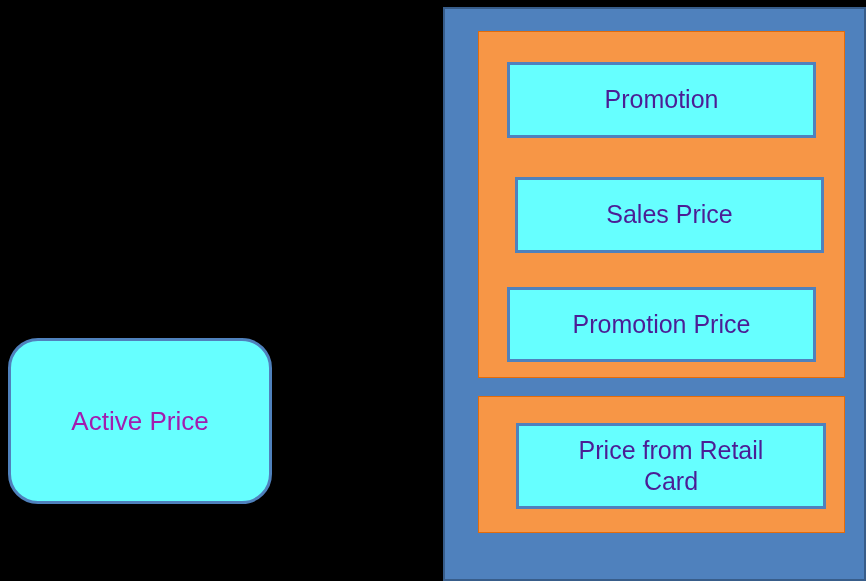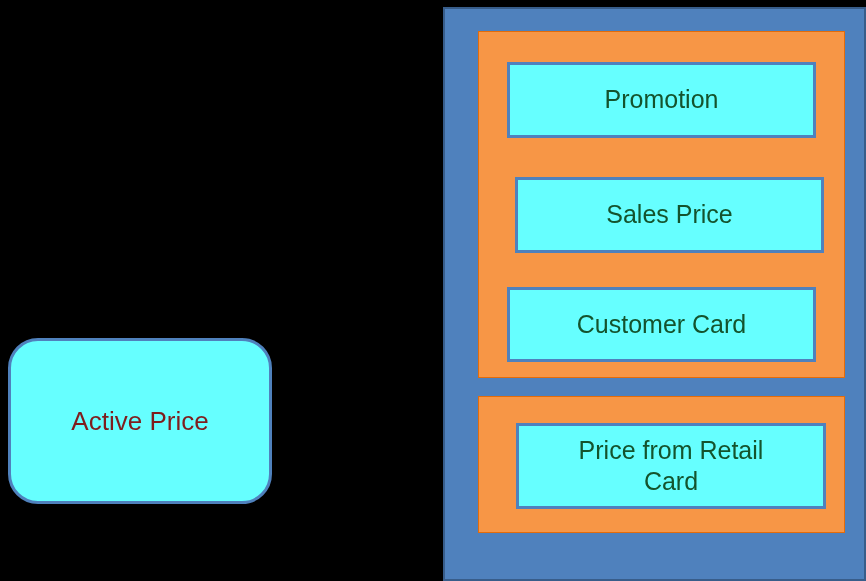--- a/index.html
+++ b/index.html
@@ -50,21 +50,21 @@
   
   .cyan-box {
     position: absolute;
     background: #66FFFF;
     border: 3px solid #4F81BD;
     box-sizing: border-box;
     display: flex;
     align-items: center;
     justify-content: center;
     text-align: center;
-    color: #14532d;
+    color: #4c1d95;
     font-size: 25px;
     line-height: 1.25;
   }
   .cyan-box.promotion {
     left: 28px;
     top: 30px;
     width: 309px;
     height: 76px;
   }
   .cyan-box.sales-price {
@@ -94,21 +94,21 @@
     top: 338px;
     width: 264px;
     height: 166px;
     background: #66FFFF;
     border: 3px solid #4F81BD;
     border-radius: 30px;
     box-sizing: border-box;
     display: flex;
     align-items: center;
     justify-content: center;
-    color: #7f1d1d;
+    color: #a21caf;
     font-size: 26px;
   }
 
   
   .connector-tick {
     position: absolute;
     left: 436px;
     top: 287px;
     width: 13px;
     height: 3px;
@@ -129,21 +129,21 @@
   <div class="blue-container">
 
     <div class="orange-panel top">
       <div class="cyan-box promotion">
         <span>Promotion</span>
       </div>
       <div class="cyan-box sales-price">
         <span>Sales Price</span>
       </div>
       <div class="cyan-box customer-price">
-        <span>Customer Card</span>
+        <span>Promotion Price</span>
       </div>
     </div>
 
     <div class="orange-panel bottom">
       <div class="cyan-box retail-card">
         <span>Price from Retail Card</span>
       </div>
     </div>
 
   </div>

